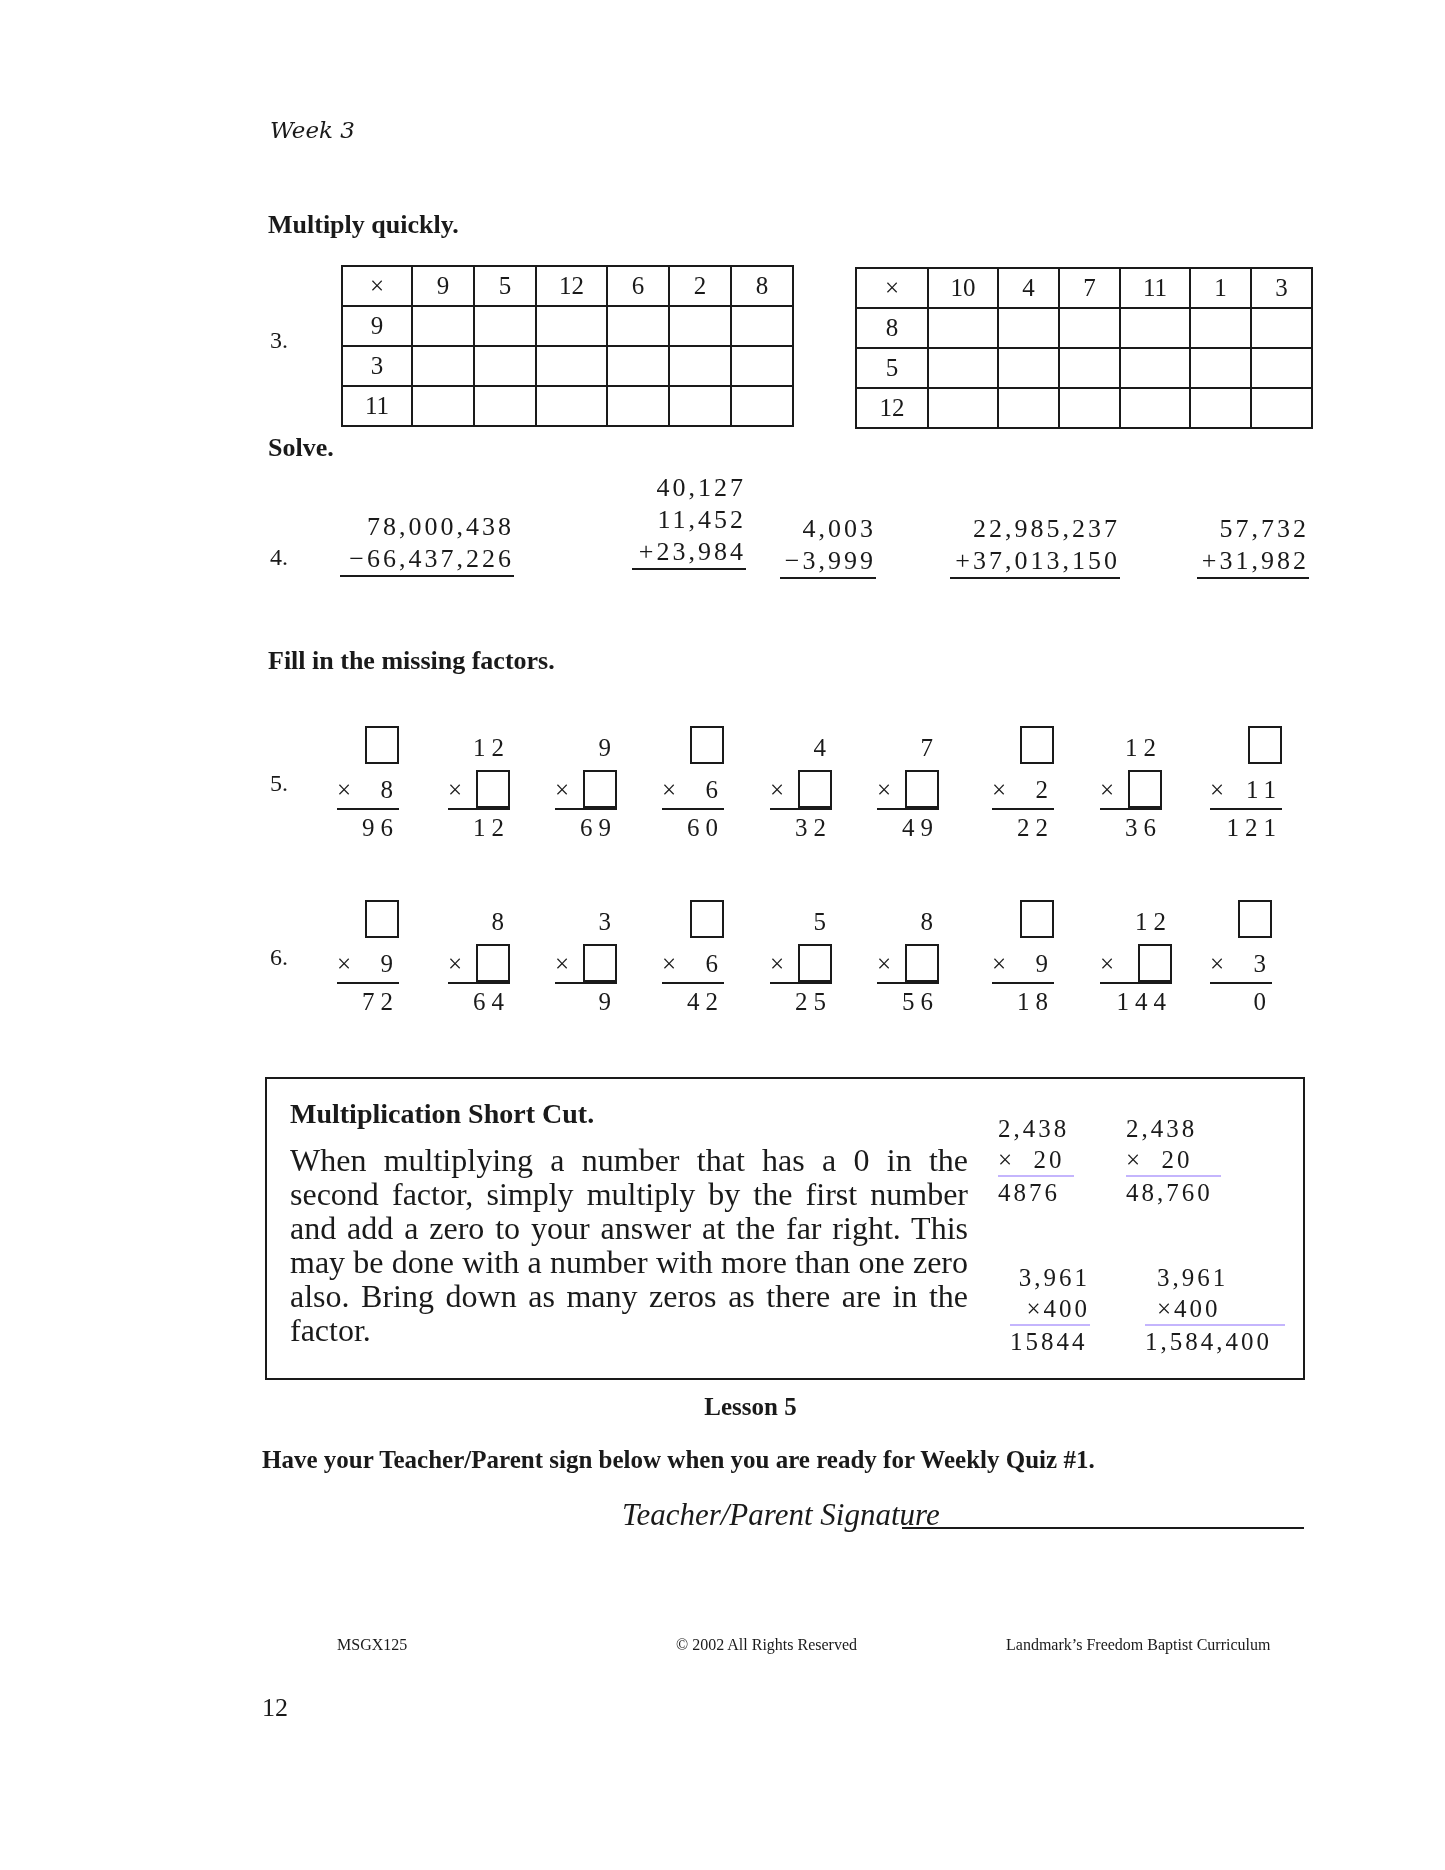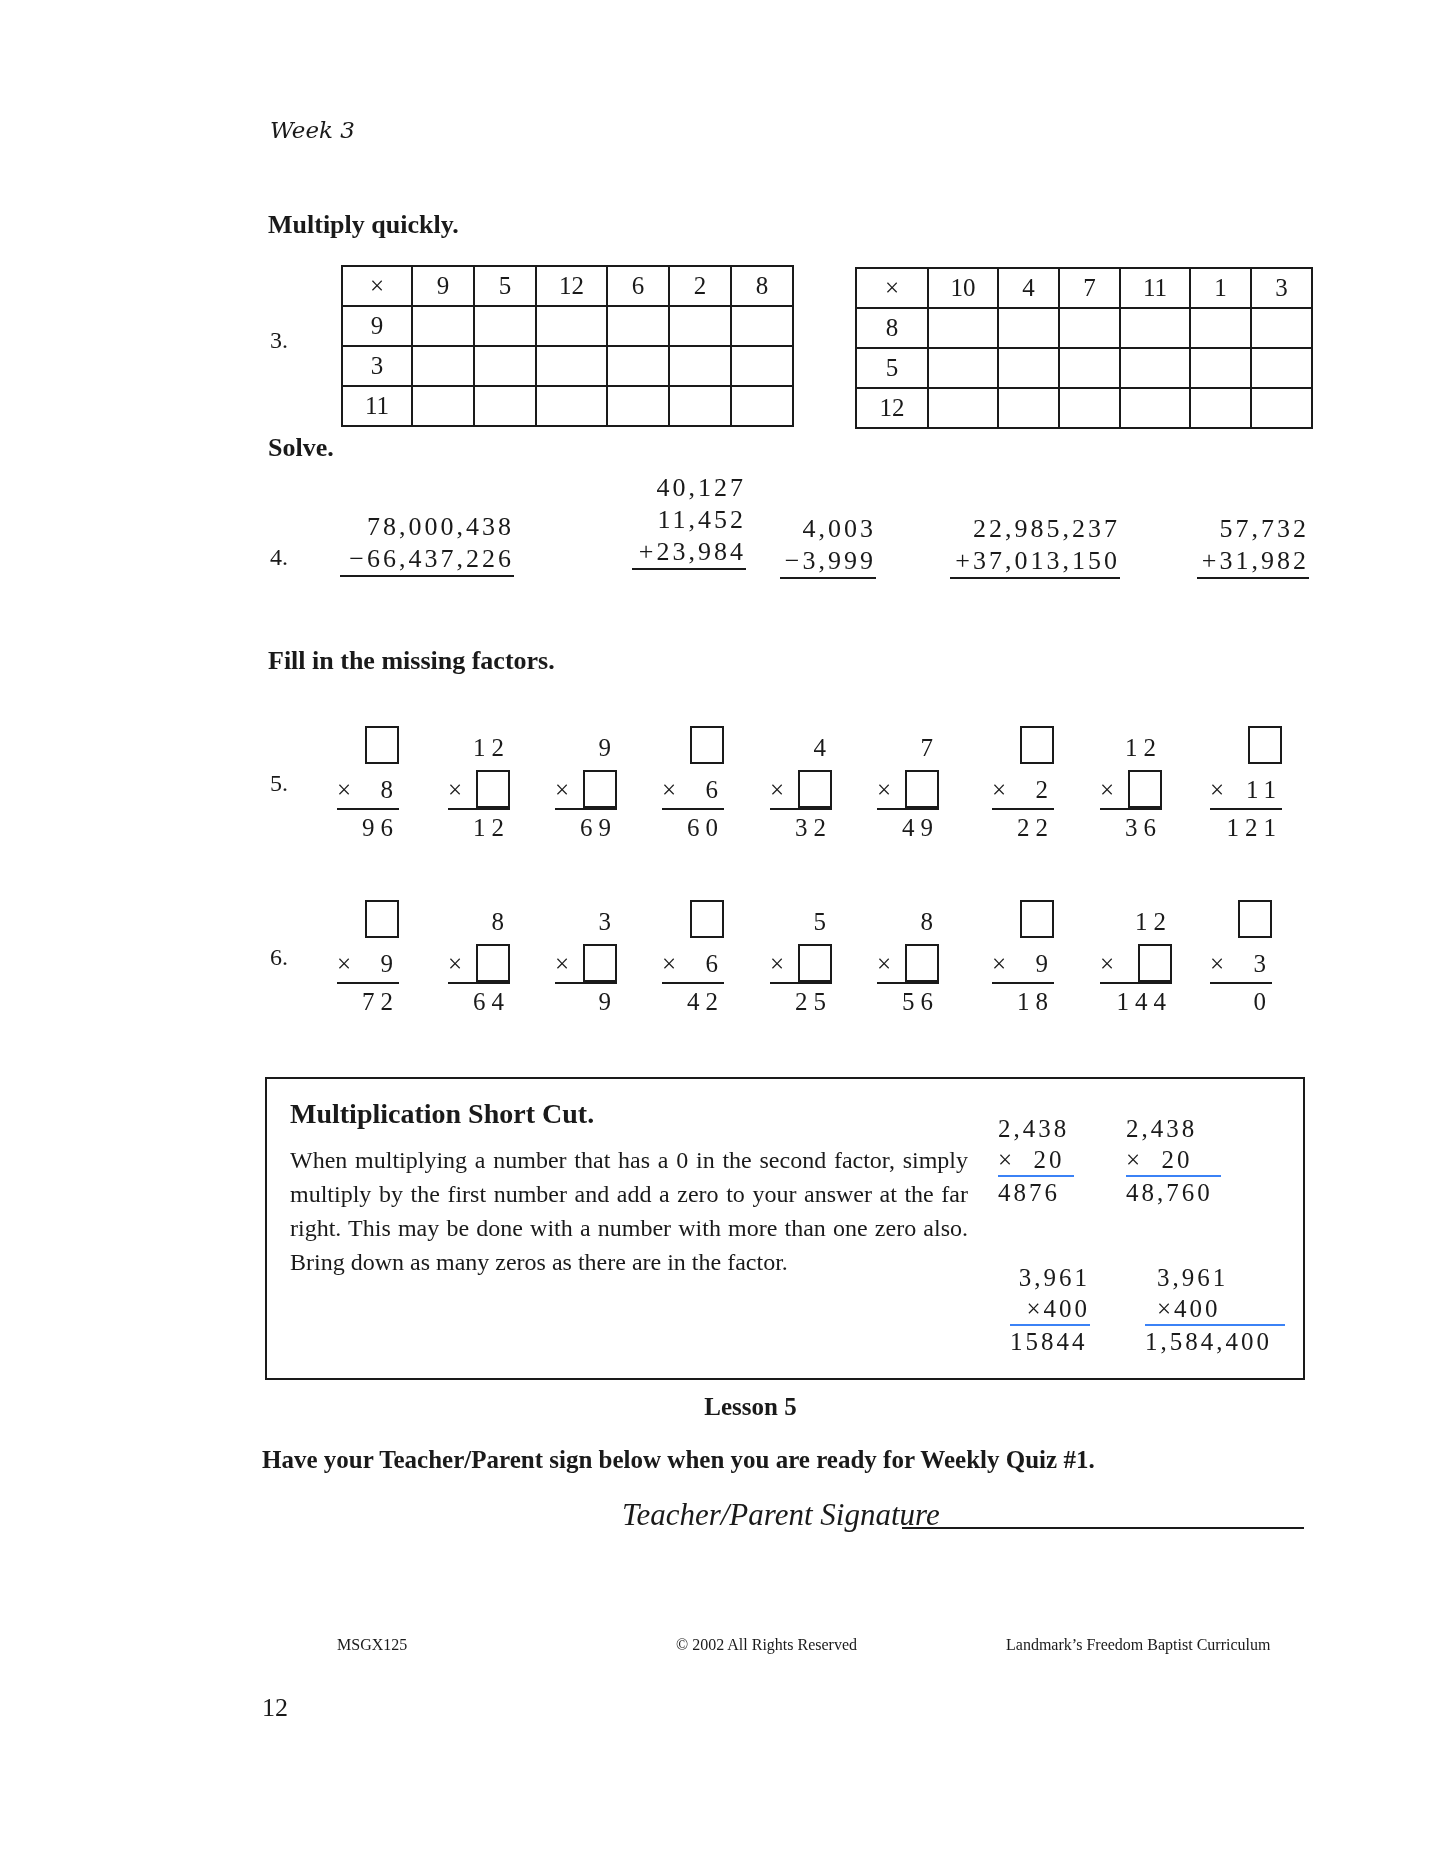--- a/index.html
+++ b/index.html
@@ -34,23 +34,23 @@
   .fp .top .box { position: absolute; right: 0; bottom: 0; }
   .fp .mid { height: 44px; border-bottom: 2px solid #1a1a1a; position: relative; }
   .fp .mid .x { position: absolute; left: 0; bottom: 4px; letter-spacing: 0; }
   .fp .mid .num { position: absolute; right: 0; bottom: 4px; }
   .fp .mid .box { position: absolute; right: 0; bottom: 0; }
   .fp .ans { text-align: right; padding-top: 4px; }
 
   
   .scbox { left: 265px; top: 1077px; width: 1040px; height: 303px; border: 2px solid #1a1a1a; box-sizing: border-box; }
   .sc-title { left: 290px; top: 1098px; font-weight: bold; font-size: 28px; }
-  .sc-text { left: 290px; top: 1143px; width: 678px; font-size: 24px; line-height: 34px; text-align: justify; }
+  .sc-text { left: 290px; top: 1143px; width: 678px; font-size: 32px; line-height: 34px; text-align: justify; }
   .ex { position: absolute; font-size: 25px; letter-spacing: 3px; line-height: 31px; }
-  .ex .line { border-top: 2px solid #3b82f6; }
+  .ex .line { border-top: 2px solid #c4b5fd; }
 
   .lesson { left: 0; width: 1445px; top: 1393px; text-align: center; font-weight: bold; font-size: 25px; padding-left: 28px; }
   .notice { left: 262px; top: 1446px; font-weight: bold; font-size: 25px; }
   .sig-label { left: 622px; top: 1497px; font-style: italic; font-size: 31px; }
   .sig-line { left: 902px; top: 1527px; width: 402px; border-bottom: 2px solid #1a1a1a; }
 
   .footer { top: 1636px; font-size: 16px; }
   .pagenum { left: 262px; top: 1693px; font-size: 26px; }
 </style>
 </head>

